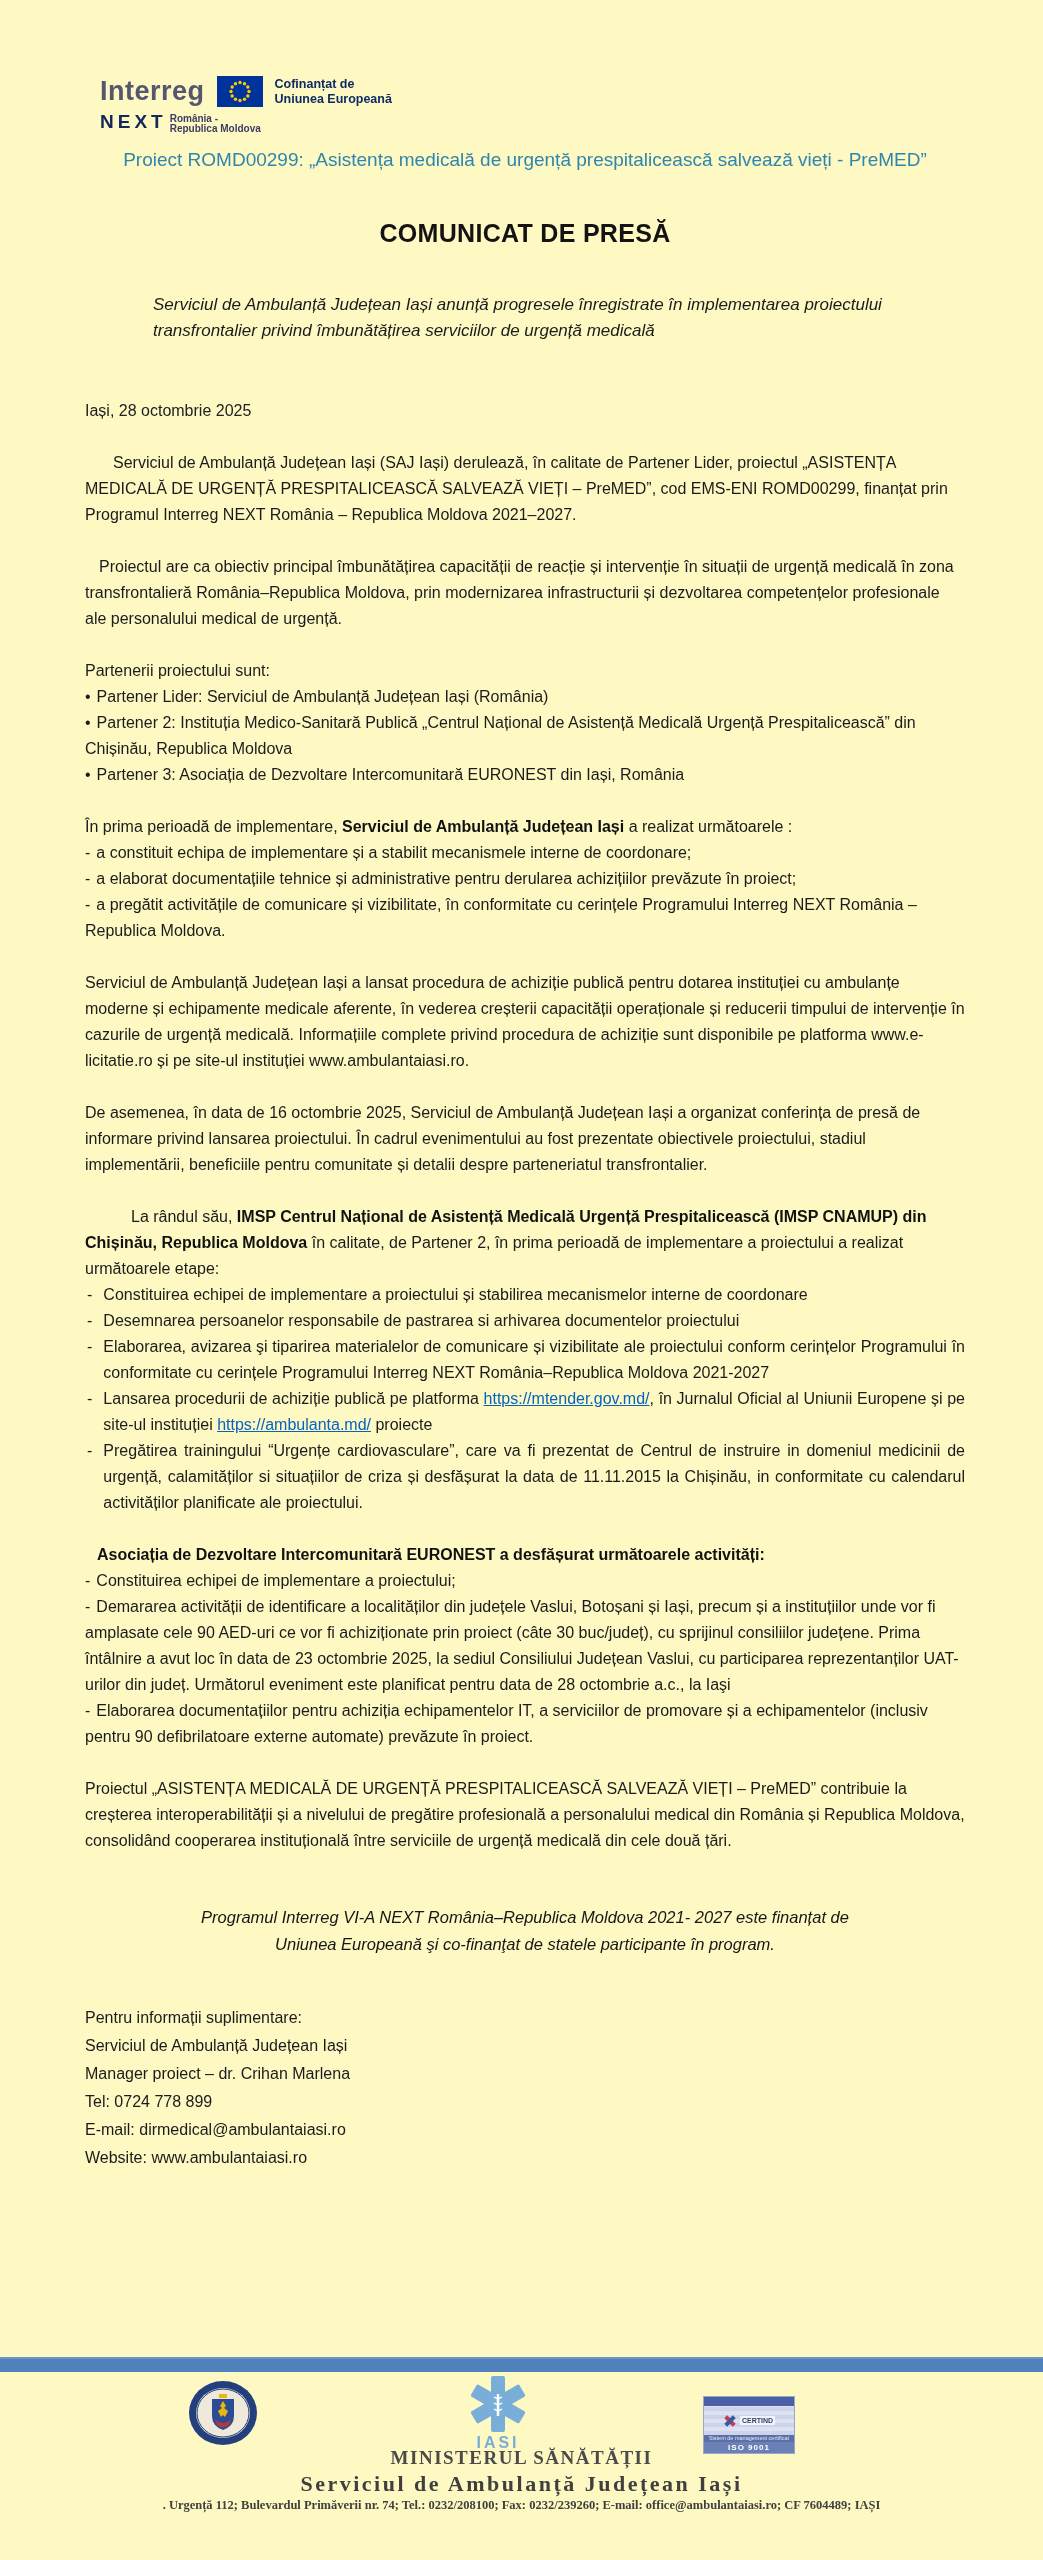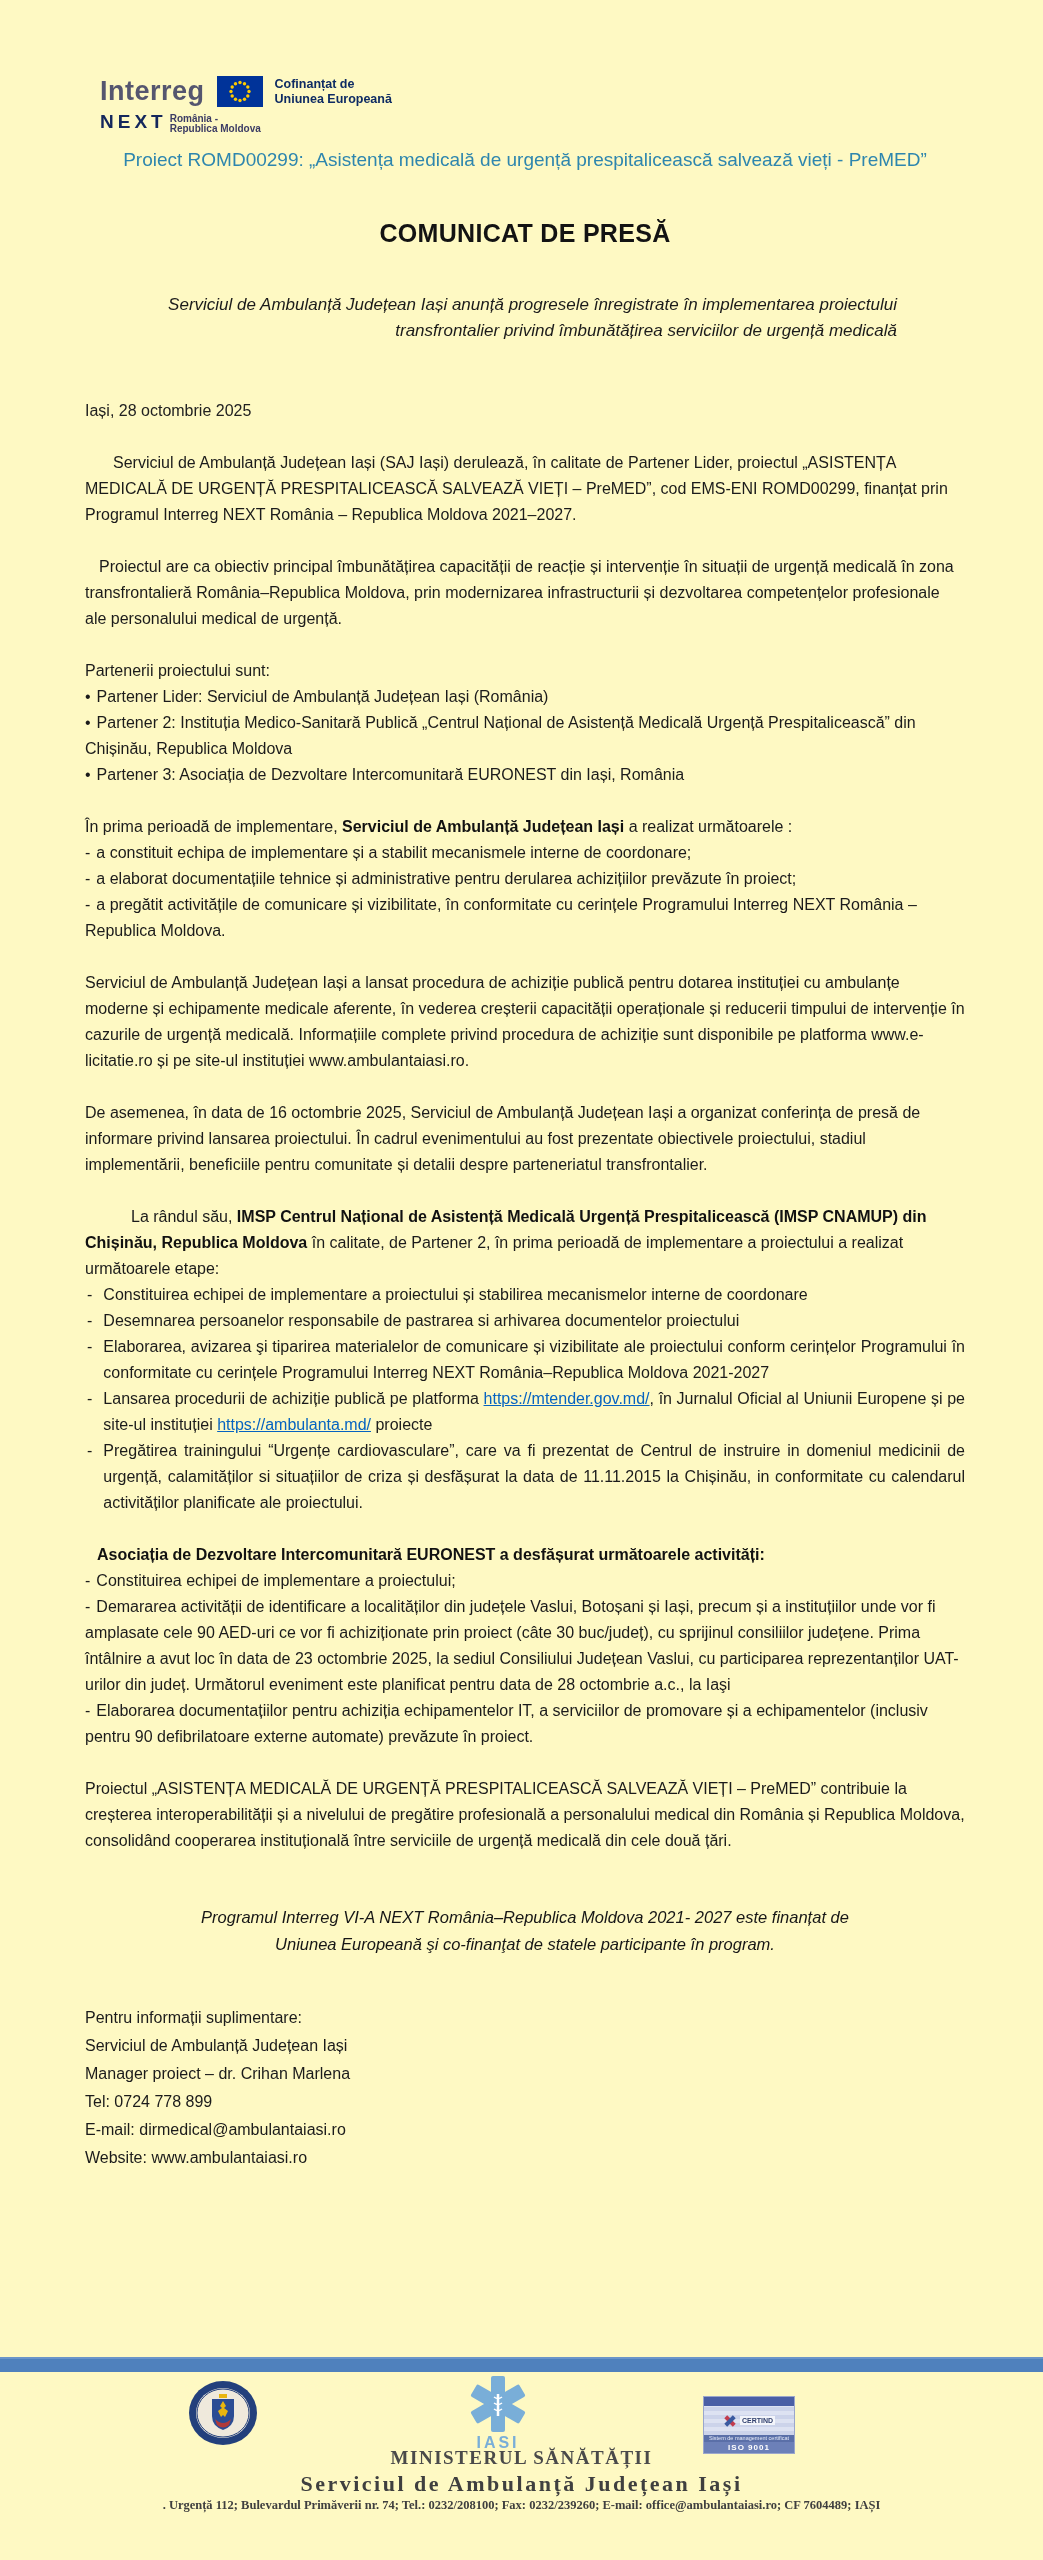--- a/index.html
+++ b/index.html
@@ -13,21 +13,21 @@
   .interreg-word{font-size:27px;font-weight:600;color:#55566f;letter-spacing:.5px;line-height:30px;}
   .eu-flag{display:inline-block;width:46px;height:31px;flex:0 0 auto;}
   .cofin{font-size:12.5px;font-weight:bold;color:#0e2b63;line-height:15px;padding-top:1px;}
   .lg-row2{display:flex;gap:3px;margin-top:5px;align-items:flex-start;}
   .next-word{font-size:19px;font-weight:bold;color:#14275c;letter-spacing:4px;line-height:20px;}
   .area{font-size:10px;font-weight:bold;color:#3c3c64;line-height:10px;margin-top:2px;}
 
   
   .project-line{margin-top:14px;text-align:center;color:#2e86ae;font-size:19px;line-height:24px;}
   .doc-title{margin:46px 0 0;text-align:center;font-size:25px;font-weight:bold;color:#131313;letter-spacing:.3px;line-height:30px;}
-  .subtitle{margin-top:44px;text-align:right;font-style:italic;font-size:17px;line-height:26px;padding:0 68px;color:#1b1b1b;}
+  .subtitle{margin-top:44px;text-align:left;font-style:italic;font-size:17px;line-height:26px;padding:0 68px;color:#1b1b1b;}
   .dateline{margin-top:54px;font-size:16px;line-height:26px;}
 
   
   .para{font-size:16px;line-height:26px;margin:26px 0 0;color:#1b1b1b;}
   .indent1{text-indent:28px;}
   .indent2{text-indent:14px;}
   .indent3{text-indent:46px;}
   .indent4{text-indent:12px;}
   b,strong{color:#111;}
   .mk{display:inline-block;margin-right:6px;}

